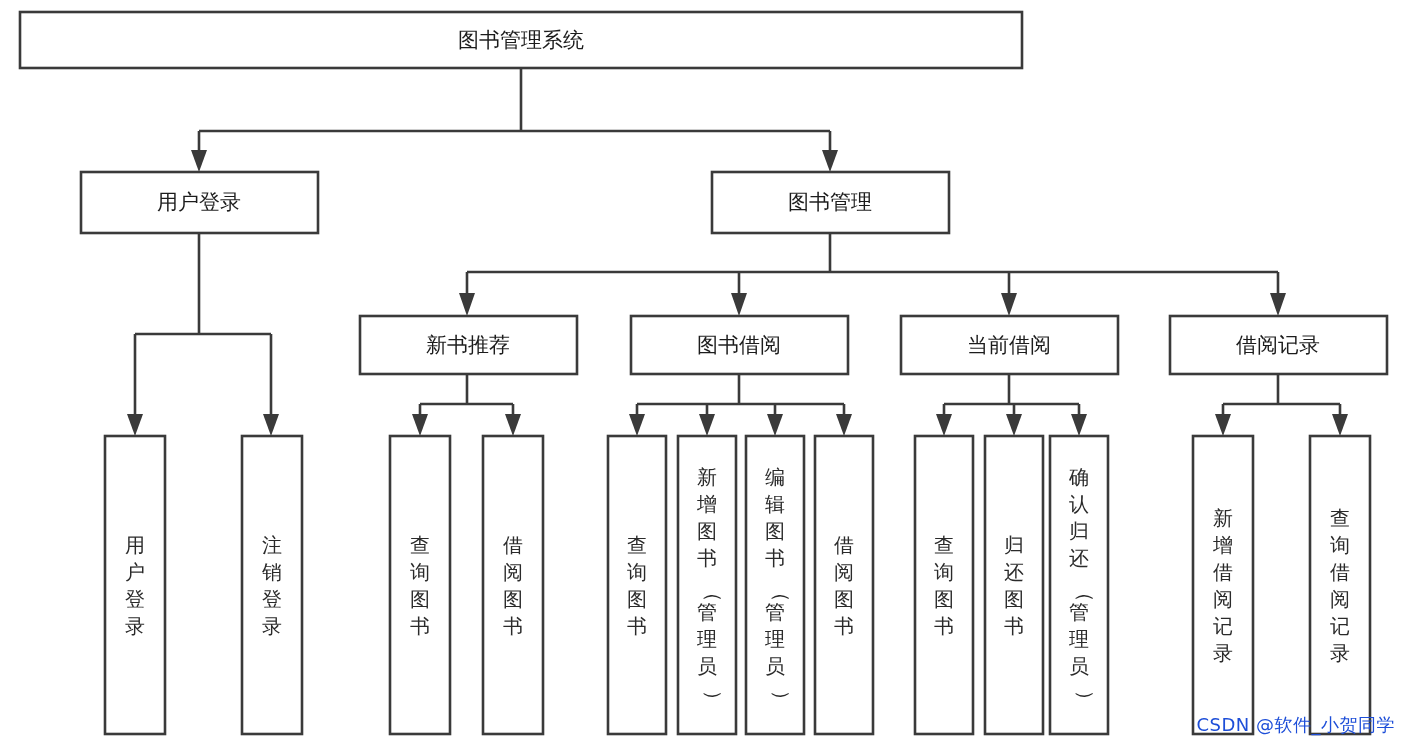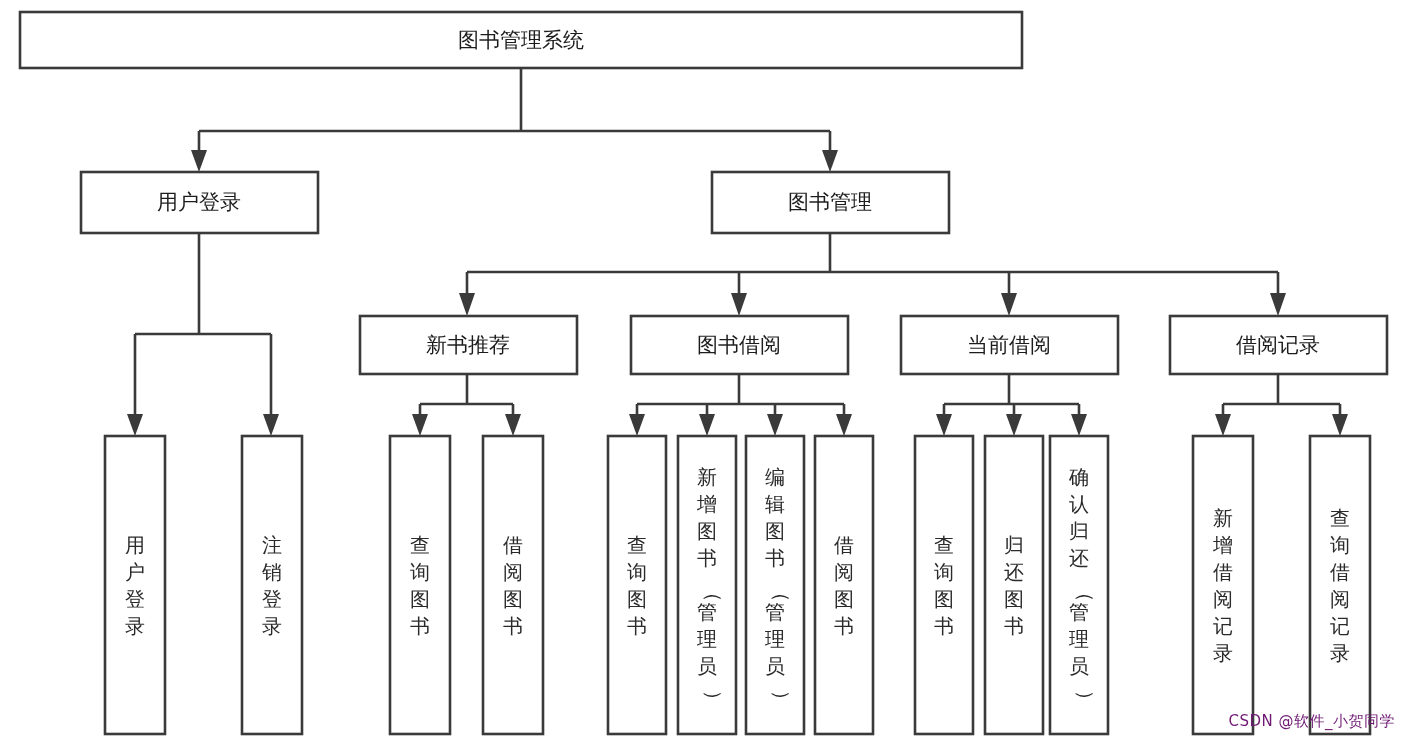--- a/index.html
+++ b/index.html
@@ -51,24 +51,24 @@
   }
   .node-label-v {
     font-family: "DejaVu Sans", "Liberation Sans", sans-serif;
     font-size: 20px;
     fill: #2a2a2a;
     text-anchor: middle;
   }
   .watermark-text {
     position: absolute;
     right: 10px;
-    bottom: 16px;
-    font-family: "DejaVu Sans", "Liberation Sans", sans-serif;
-    font-size: 15px;
-    color: #701a75;
+    bottom: 10px;
+    font-family: "DejaVu Sans", "Liberation Sans", sans-serif;
+    font-size: 18px;
+    color: #1d4ed8;
     white-space: nowrap;
     letter-spacing: 0.5px;
     user-select: none;
   }
 </style>
 </head>
 <body>
 
 <div id="diagram-root">
 

